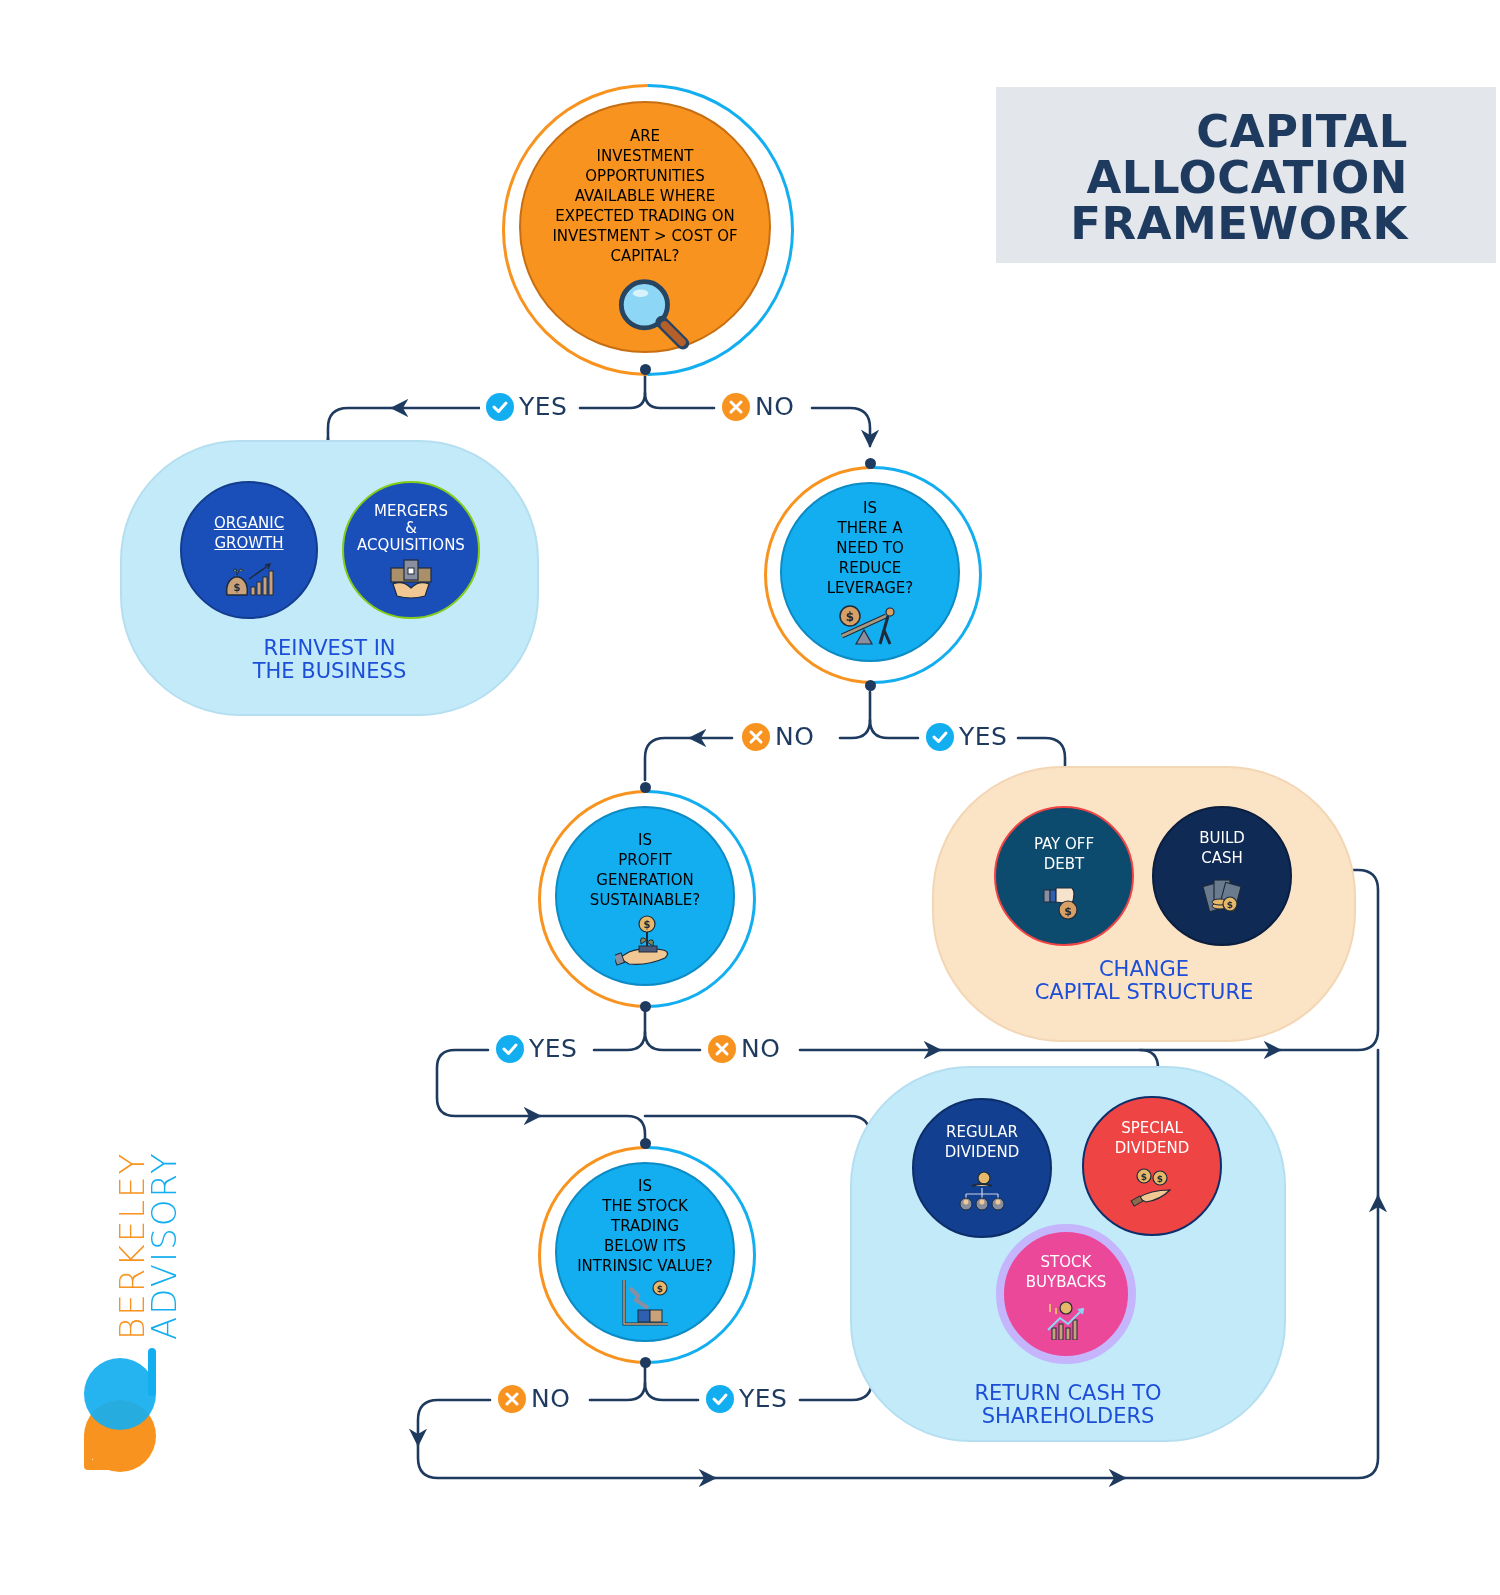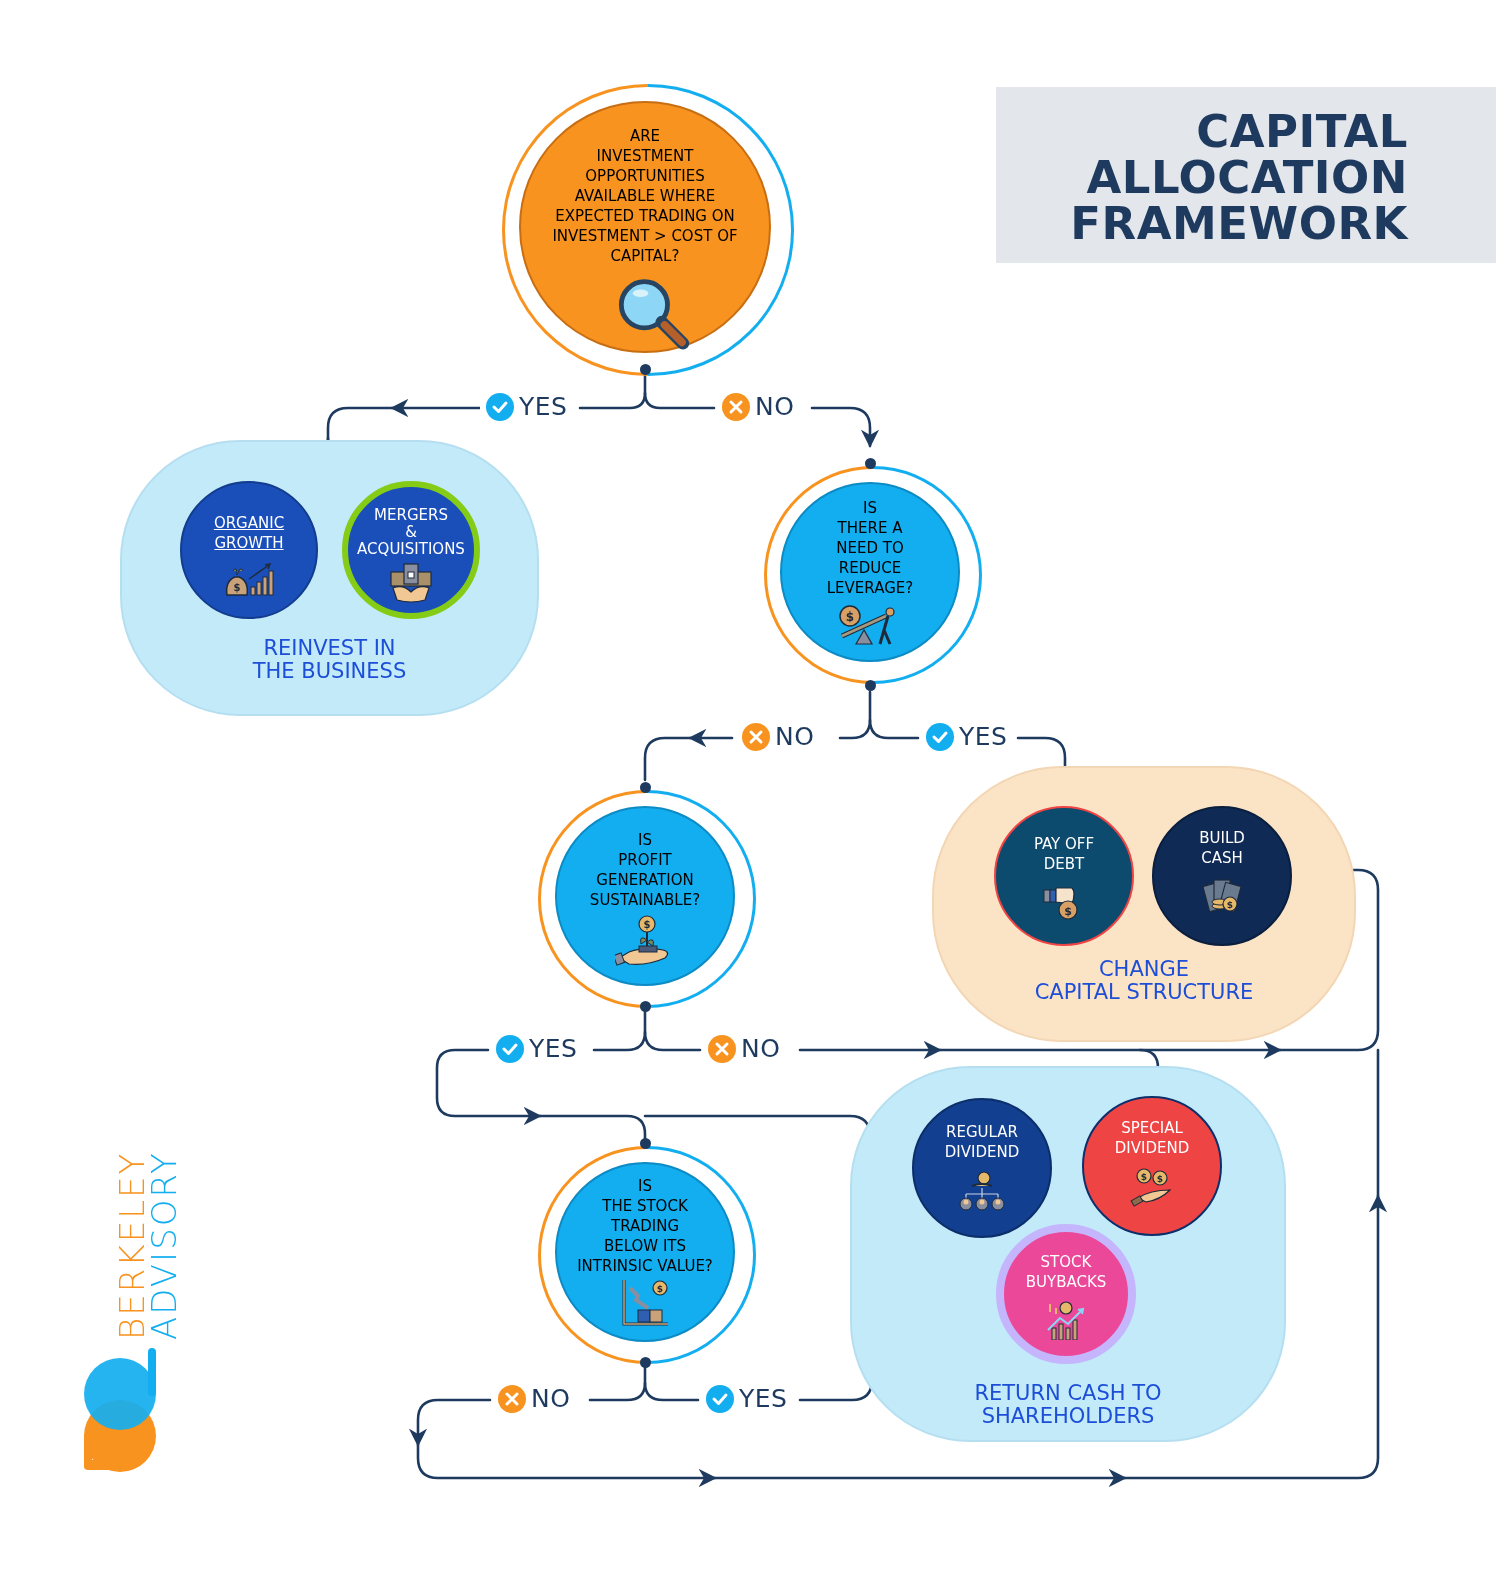--- a/index.html
+++ b/index.html
@@ -179,21 +179,21 @@
       <text x="14" y="30" font-size="10" text-anchor="middle" fill="#1e2a3a" font-family="DejaVu Sans, sans-serif" font-weight="bold">$</text>
       <path d="M10 10 Q14 4 14 14 Q18 4 20 10" fill="#7c8a5a" stroke="#1e2a3a" stroke-width="1"></path>
       <rect x="28" y="26" width="4" height="8" fill="#c9a27a" stroke="#1e2a3a" stroke-width="1"></rect>
       <rect x="34" y="21" width="4" height="13" fill="#c9a27a" stroke="#1e2a3a" stroke-width="1"></rect>
       <rect x="40" y="16" width="4" height="18" fill="#c9a27a" stroke="#1e2a3a" stroke-width="1"></rect>
       <rect x="46" y="10" width="4" height="24" fill="#c9a27a" stroke="#1e2a3a" stroke-width="1"></rect>
       <path d="M26 18 L46 4" stroke="#1e2a3a" stroke-width="1.5"></path>
       <path d="M42 4 L47 3 L45 8" stroke="#1e2a3a" stroke-width="1.5" fill="none"></path>
     </svg>
   </div>
-  <div class="opt" style="left:342px;top:481px;width:138px;height:138px;background:#1a4fba;border:6px solid #84cc16;">
+  <div class="opt" style="left:342px;top:481px;width:138px;height:138px;background:#1a4fba;border:2px solid #84cc16;">
     <div class="opt-text" style="margin-top:20px;line-height:17px;">
       <span>MERGERS</span>
       <span>&amp;</span>
       <span>ACQUISITIONS</span>
     </div>
     <svg class="opt-icon" width="44" height="42" viewBox="0 0 44 42" style="margin-top:4px;">
       <rect x="2" y="10" width="40" height="14" fill="#a9906a" stroke="#1e2a3a" stroke-width="1.2"></rect>
       <rect x="15" y="2" width="14" height="20" fill="#8a8fa0" stroke="#1e2a3a" stroke-width="1.2"></rect>
       <rect x="19" y="10" width="6" height="6" fill="#fff" stroke="#1e2a3a" stroke-width="1"></rect>
       <path d="M4 26 Q14 22 22 30 Q30 22 40 26 L36 38 Q22 42 8 38 Z" fill="#f1c894" stroke="#1e2a3a" stroke-width="1.2"></path>

